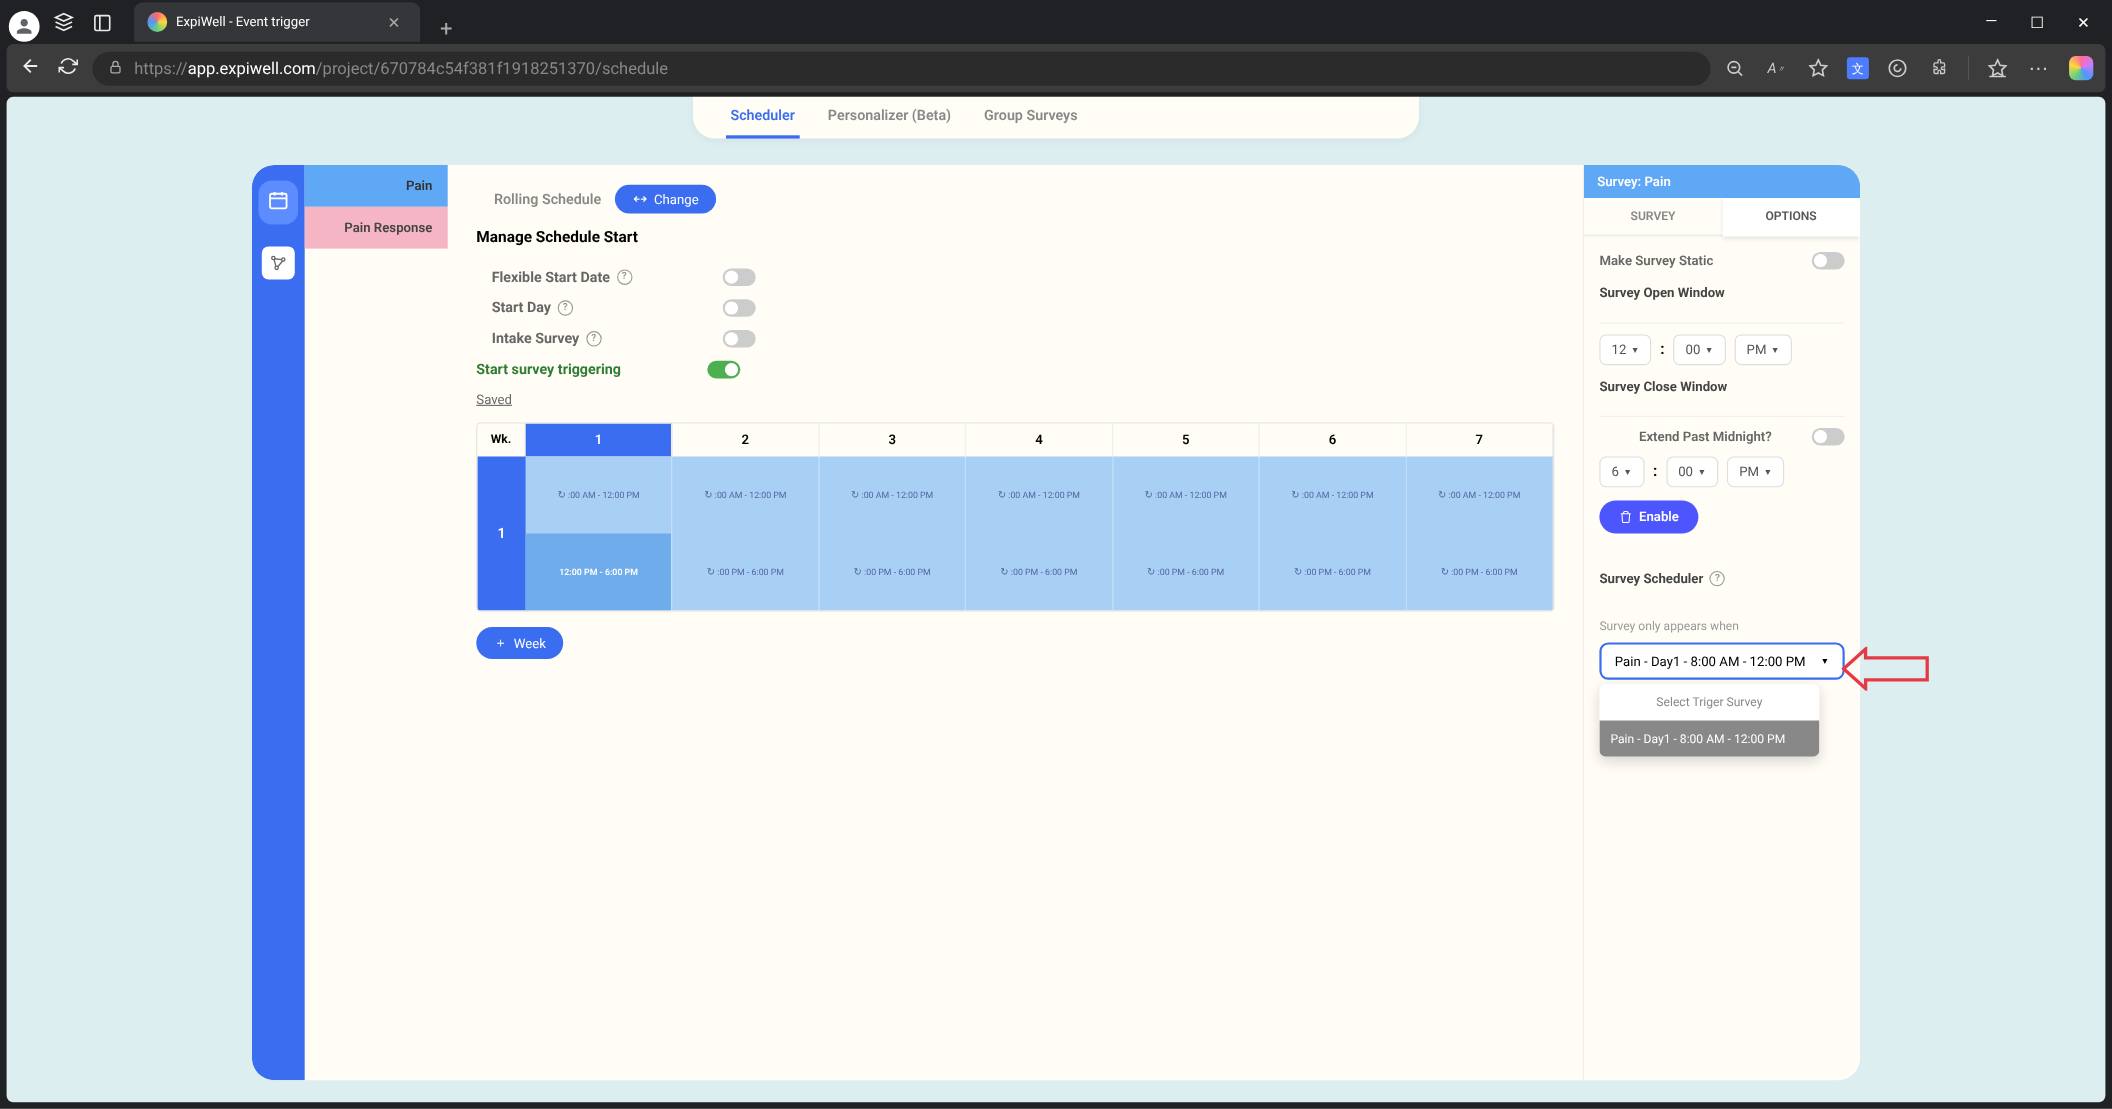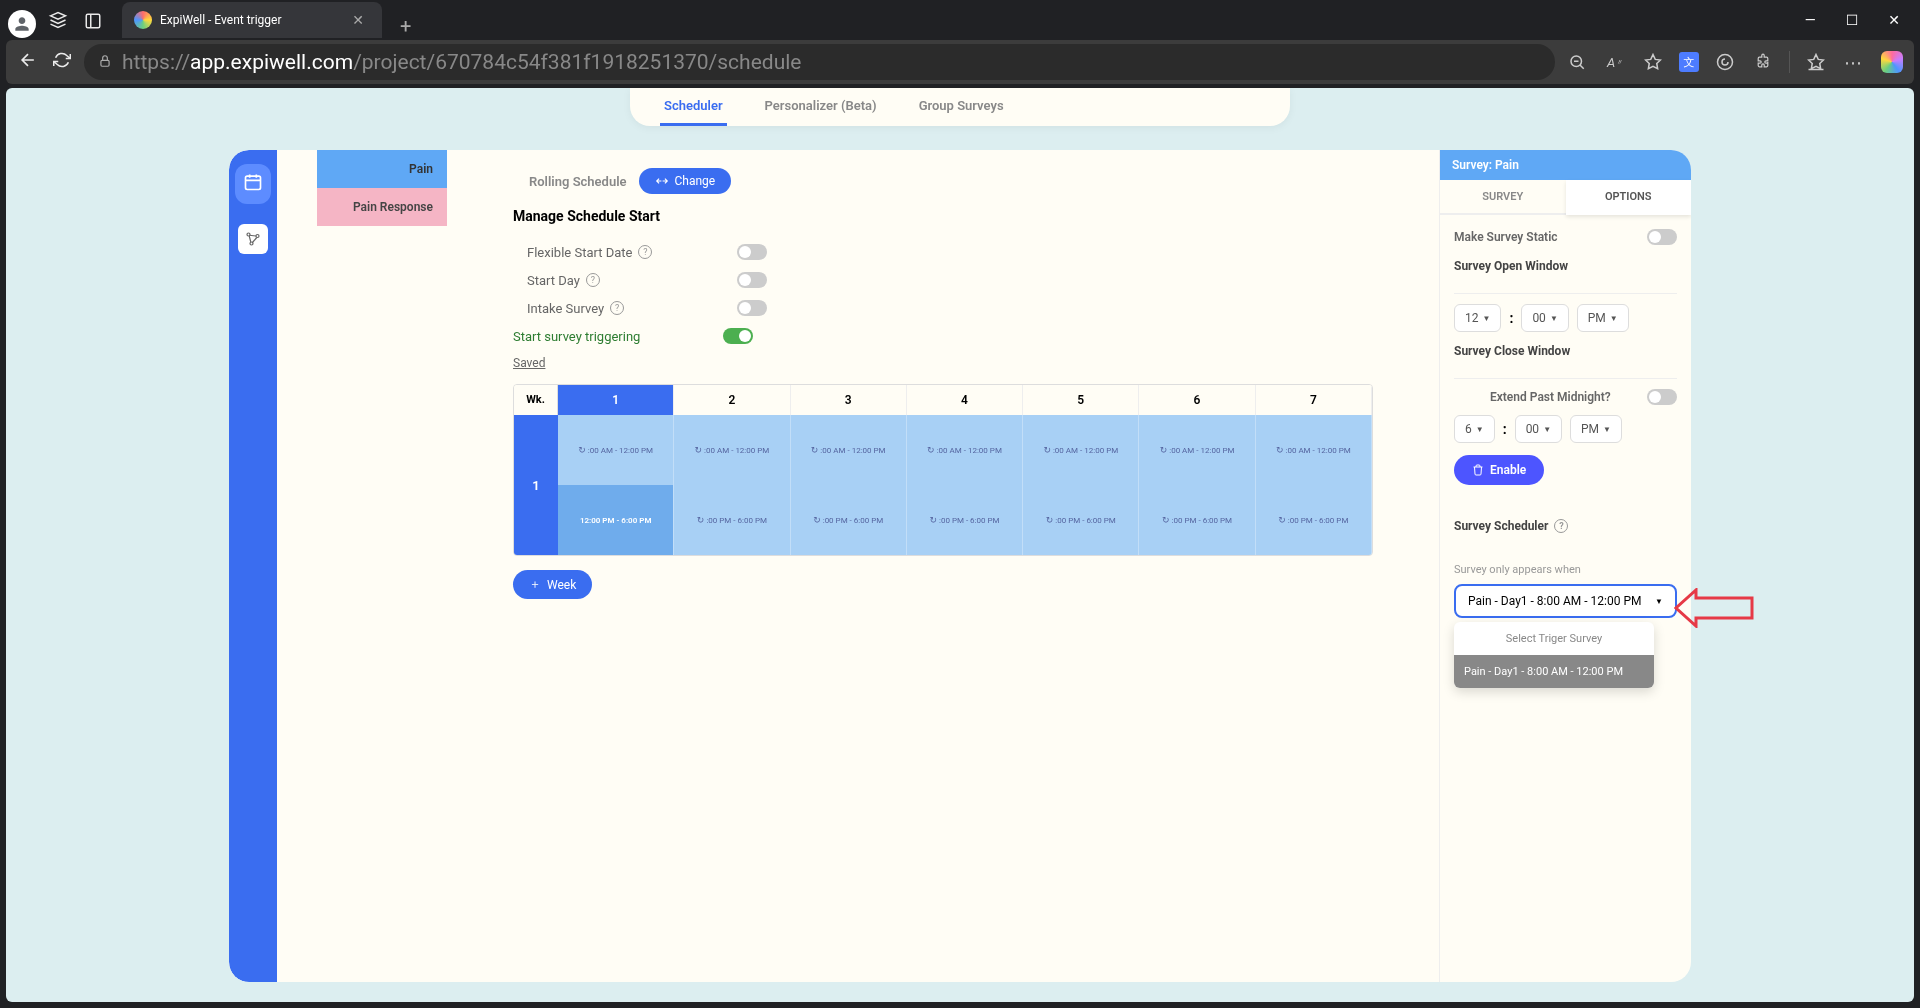--- a/index.html
+++ b/index.html
@@ -15,52 +15,52 @@
 .tab-title { color: #fff; font-size: 12px; flex: 1; }
 .tab-close { color: #aaa; font-size: 14px; padding: 2px 6px; }
 .new-tab { color: #aaa; font-size: 20px; margin-left: 10px; }
 .titlebar-right { margin-left: auto; display: flex; gap: 18px; color: #fff; padding-right: 6px; }
 .win-btn { font-size: 14px; padding: 2px 6px; }
 
 .toolbar { height: 44px; background: #3c3c3c; display: flex; align-items: center; padding: 0 10px; gap: 10px; border-radius: 6px; margin: 0 6px; }
 .tool-icon { color: #fff; opacity: 0.9; width: 24px; text-align: center; }
 .url-bar { flex: 1; display: flex; align-items: center; background: #2b2b2b; border-radius: 20px; padding: 6px 14px; gap: 10px; }
 .lock-icon { color: #fff; opacity: 0.8; }
-.url-text { color: #ddd; font-size: 21px; }
+.url-text { color: #ddd; font-size: 15px; }
 .url-text .dim { color: #888; }
 .url-text .bold { color: #fff; }
 .tool-right { display: flex; gap: 14px; color: #ccc; align-items: center; }
 .tool-right .ic { display: inline-flex; align-items: center; justify-content: center; width: 24px; height: 24px; }
 .divider { width: 1px; height: 22px; background: #555; }
 
 .viewport { position: absolute; top: 88px; left: 6px; right: 6px; bottom: 6px; background: #dceef0; border-radius: 6px; overflow: hidden; }
 
-.tabbar-card { position: absolute; top: 0; left: 50%; transform: translateX(-50%); width: 660px; background: #fffdf5; border-radius: 0 0 20px 20px; padding: 0 30px; display: flex; gap: 34px; box-shadow: 0 2px 8px rgba(0,0,0,0.05); }
+.tabbar-card { position: absolute; top: 0; left: 50%; transform: translateX(-50%); width: 660px; background: #fffdf5; border-radius: 0 0 20px 20px; padding: 0 30px; display: flex; gap: 22px; box-shadow: 0 2px 8px rgba(0,0,0,0.05); }
 .ttab { padding: 10px 4px; font-size: 13px; font-weight: 600; color: #888; border-bottom: 3px solid transparent; }
 .ttab.active { color: #3a6df0; border-bottom-color: #3a6df0; }
 
-.main-card { position: absolute; top: 62px; left: 223px; right: 223px; bottom: 20px; background: #fffdf5; border-radius: 20px; display: flex; overflow: hidden; gap: 40px; }
+.main-card { position: absolute; top: 62px; left: 223px; right: 223px; bottom: 20px; background: #fffdf5; border-radius: 20px; display: flex; overflow: hidden; }
 
 .left-rail { width: 48px; background: #3a6df0; display: flex; flex-direction: column; align-items: center; padding-top: 14px; gap: 20px; border-radius: 20px 0 0 20px; }
 .rail-top { background: #5d8cff; border-radius: 12px; padding: 8px; }
 .rail-box { width: 30px; height: 30px; background: #fff; border-radius: 6px; display: flex; align-items: center; justify-content: center; color: #666; }
 
 .survey-list { width: 130px; }
 .slist-item { padding: 12px 14px; font-size: 12px; font-weight: 600; text-align: right; }
 .slist-item.active { background: #5fa8f5; color: #333; }
 .slist-item.pink { background: #f5b5c5; color: #444; }
 
 .center { flex: 1; padding: 18px 26px; }
 .row { display: flex; align-items: center; gap: 12px; margin-bottom: 14px; }
 .lbl-grey { font-size: 13px; font-weight: 600; color: #888; padding-left: 16px; }
 .btn-change { background: #3a6df0; color: #fff; border-radius: 18px; padding: 6px 16px; font-size: 12px; display: inline-flex; align-items: center; gap: 6px; }
 .h2 { font-size: 14px; font-weight: 700; margin-bottom: 14px; }
 .opt-row { display: flex; align-items: center; justify-content: space-between; padding: 6px 0; max-width: 230px; }
 .opt-row-wide { max-width: 240px; }
-.opt-label { font-size: 13px; font-weight: 400; color: #666; display: flex; align-items: center; gap: 6px; text-align: right; }
+.opt-label { font-size: 13px; font-weight: 700; color: #666; display: flex; align-items: center; gap: 6px; text-align: right; }
 .help { width: 14px; height: 14px; border: 1.5px solid #999; border-radius: 50%; font-size: 9px; display: inline-flex; align-items: center; justify-content: center; color: #999; }
 .toggle { width: 30px; height: 16px; background: #ccc; border-radius: 10px; position: relative; }
 .toggle::after { content: ''; width: 12px; height: 12px; background: #fff; border-radius: 50%; position: absolute; top: 2px; left: 2px; }
 .toggle.on { background: #4caf50; }
 .toggle.on::after { left: 16px; }
 .opt-label.green { color: #2e7d32; }
 .saved { font-size: 12px; text-decoration: underline; color: #666; margin-top: 6px; }
 
 .cal { margin-top: 14px; border: 1px solid #ddd; border-radius: 4px; overflow: hidden; }
 .cal-head { display: flex; background: #fffdf5; }

